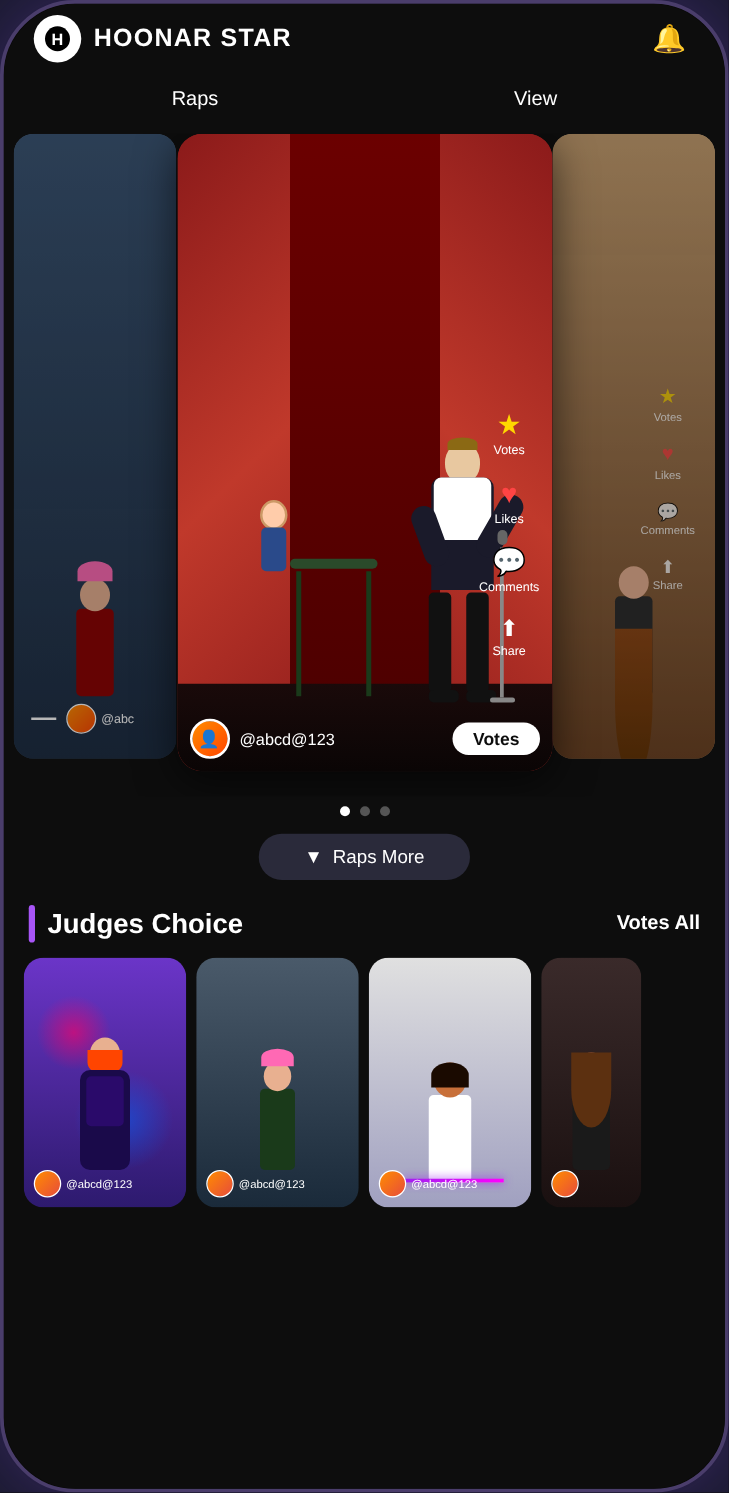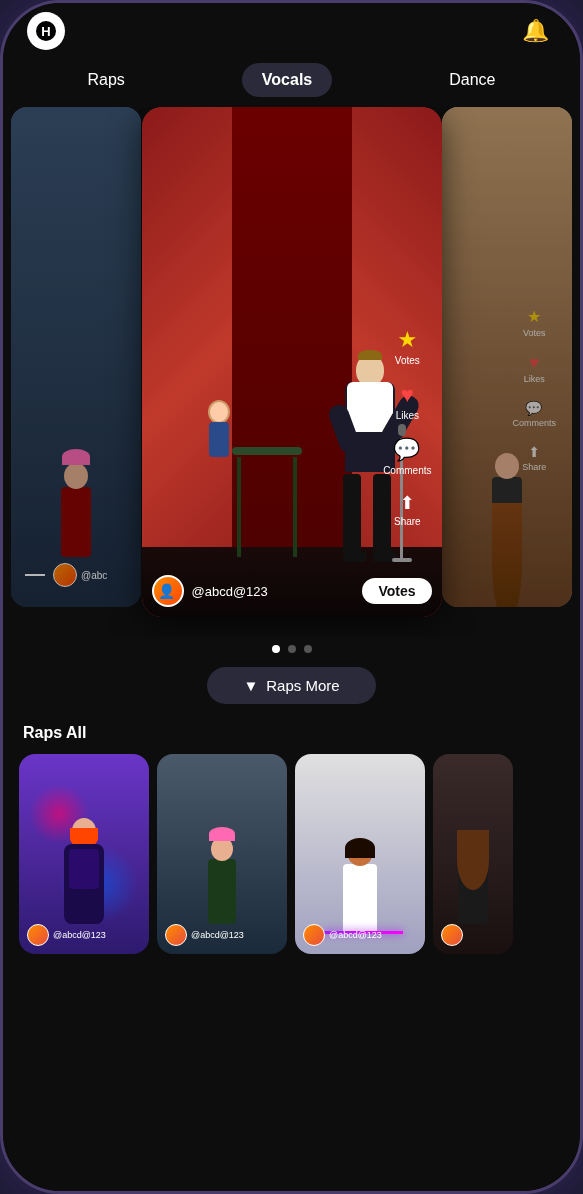--- a/index.html
+++ b/index.html
@@ -815,33 +815,31 @@
 
 
     <div class="header">
       <div class="logo-area">
         <div class="logo-icon">
           <svg width="22" height="22" viewBox="0 0 22 22">
             <circle cx="11" cy="11" r="10" fill="black"></circle>
             <text x="11" y="16" text-anchor="middle" fill="white" font-size="13" font-weight="900">H</text>
           </svg>
         </div>
+        <span class="app-name">HOONAR STAR</span>
       </div>
       <div class="bell-btn">🔔</div>
     </div>
 
     <div class="tab-bar">
       <div class="tab-item">
         <span>Raps</span>
       </div>
-      <div class="tab-item active">
-        <span>Vocals</span>
-      </div>
       <div class="tab-item">
-        <span>Dance</span>
+        <span>View</span>
       </div>
     </div>
 
     <div class="carousel-area">
 
       <div class="side-card left">
         <div class="side-card-bg left-card-bg">
 
           <div style="position:relative; width:100%; height:100%;">
             <div style="position:absolute; top:0; left:0; width:100%; height:100%; background: linear-gradient(180deg, #3a5575 0%, #1a2a40 100%);"></div>
@@ -981,21 +979,25 @@
     </div>
 
     <div class="view-more-area">
       <button class="view-more-btn">
         <span>▼</span>
         <span>Raps More</span>
       </button>
     </div>
 
     <div class="section-header">
-      <button class="view-all-btn">Raps All</button>
+      <div class="section-title">
+        <div class="section-bar"></div>
+        <span class="section-label">Judges Choice</span>
+      </div>
+      <button class="view-all-btn">Votes All</button>
     </div>
 
     <div class="judges-grid">
 
       <div class="judge-card">
         <div class="judge-card-bg jc1">
           <div class="red-light"></div>
           <div class="blue-light"></div>
           <div class="jfig1">
             <div style="display:flex; flex-direction:column; align-items:center;">

